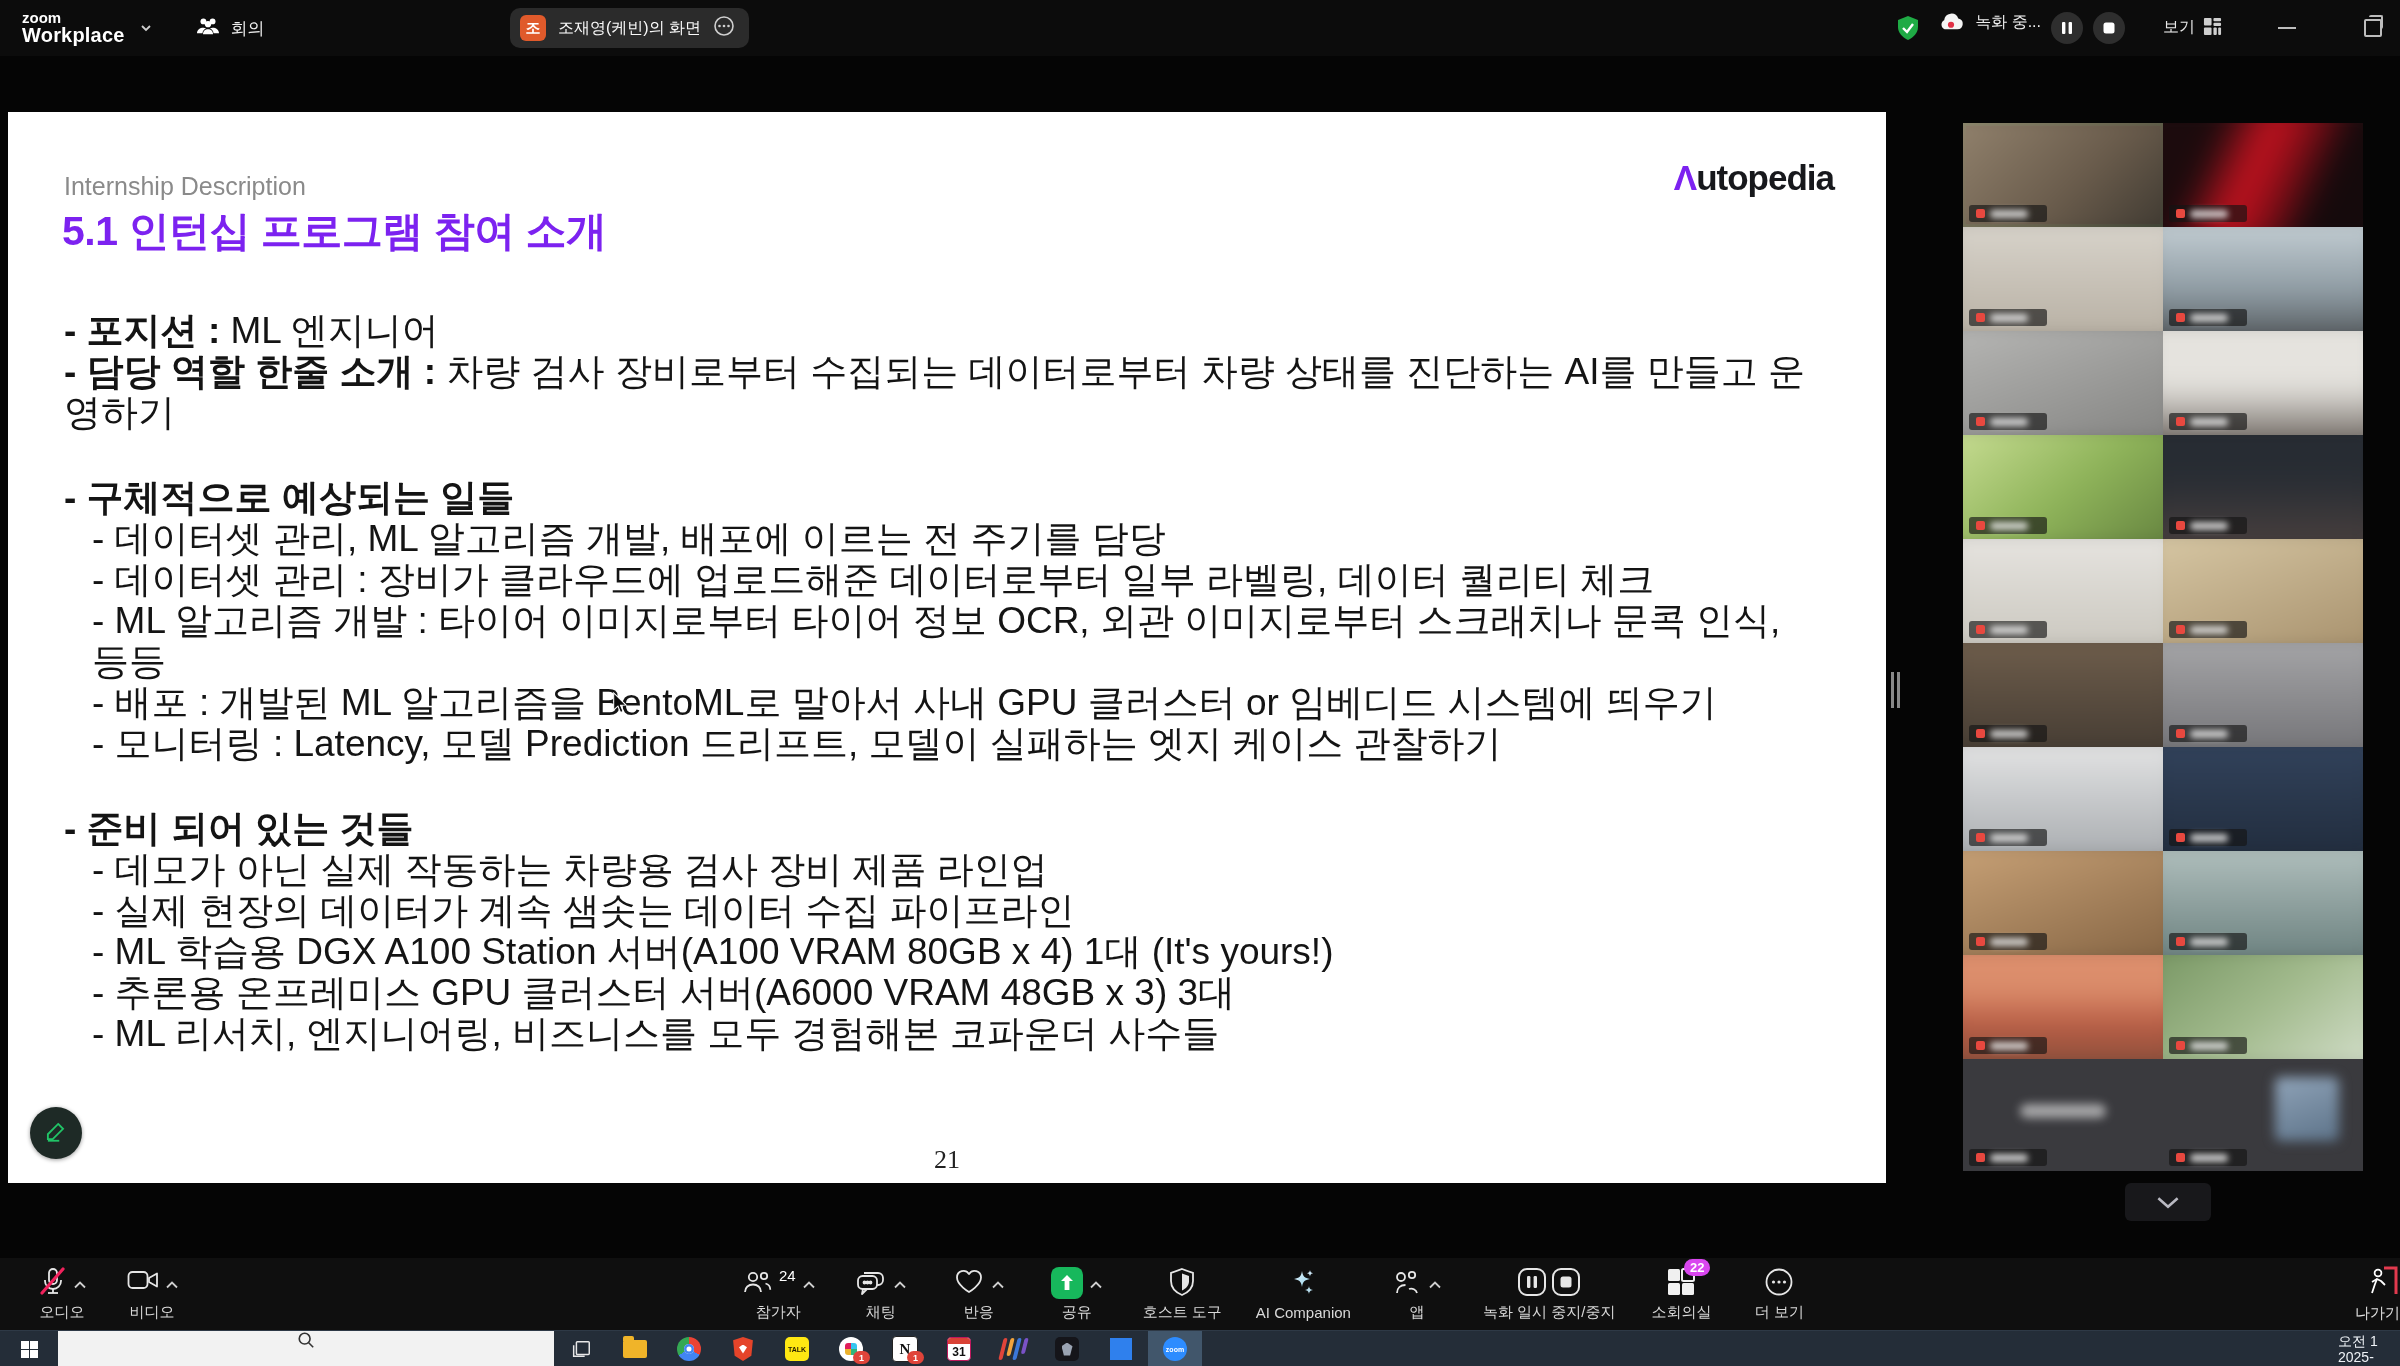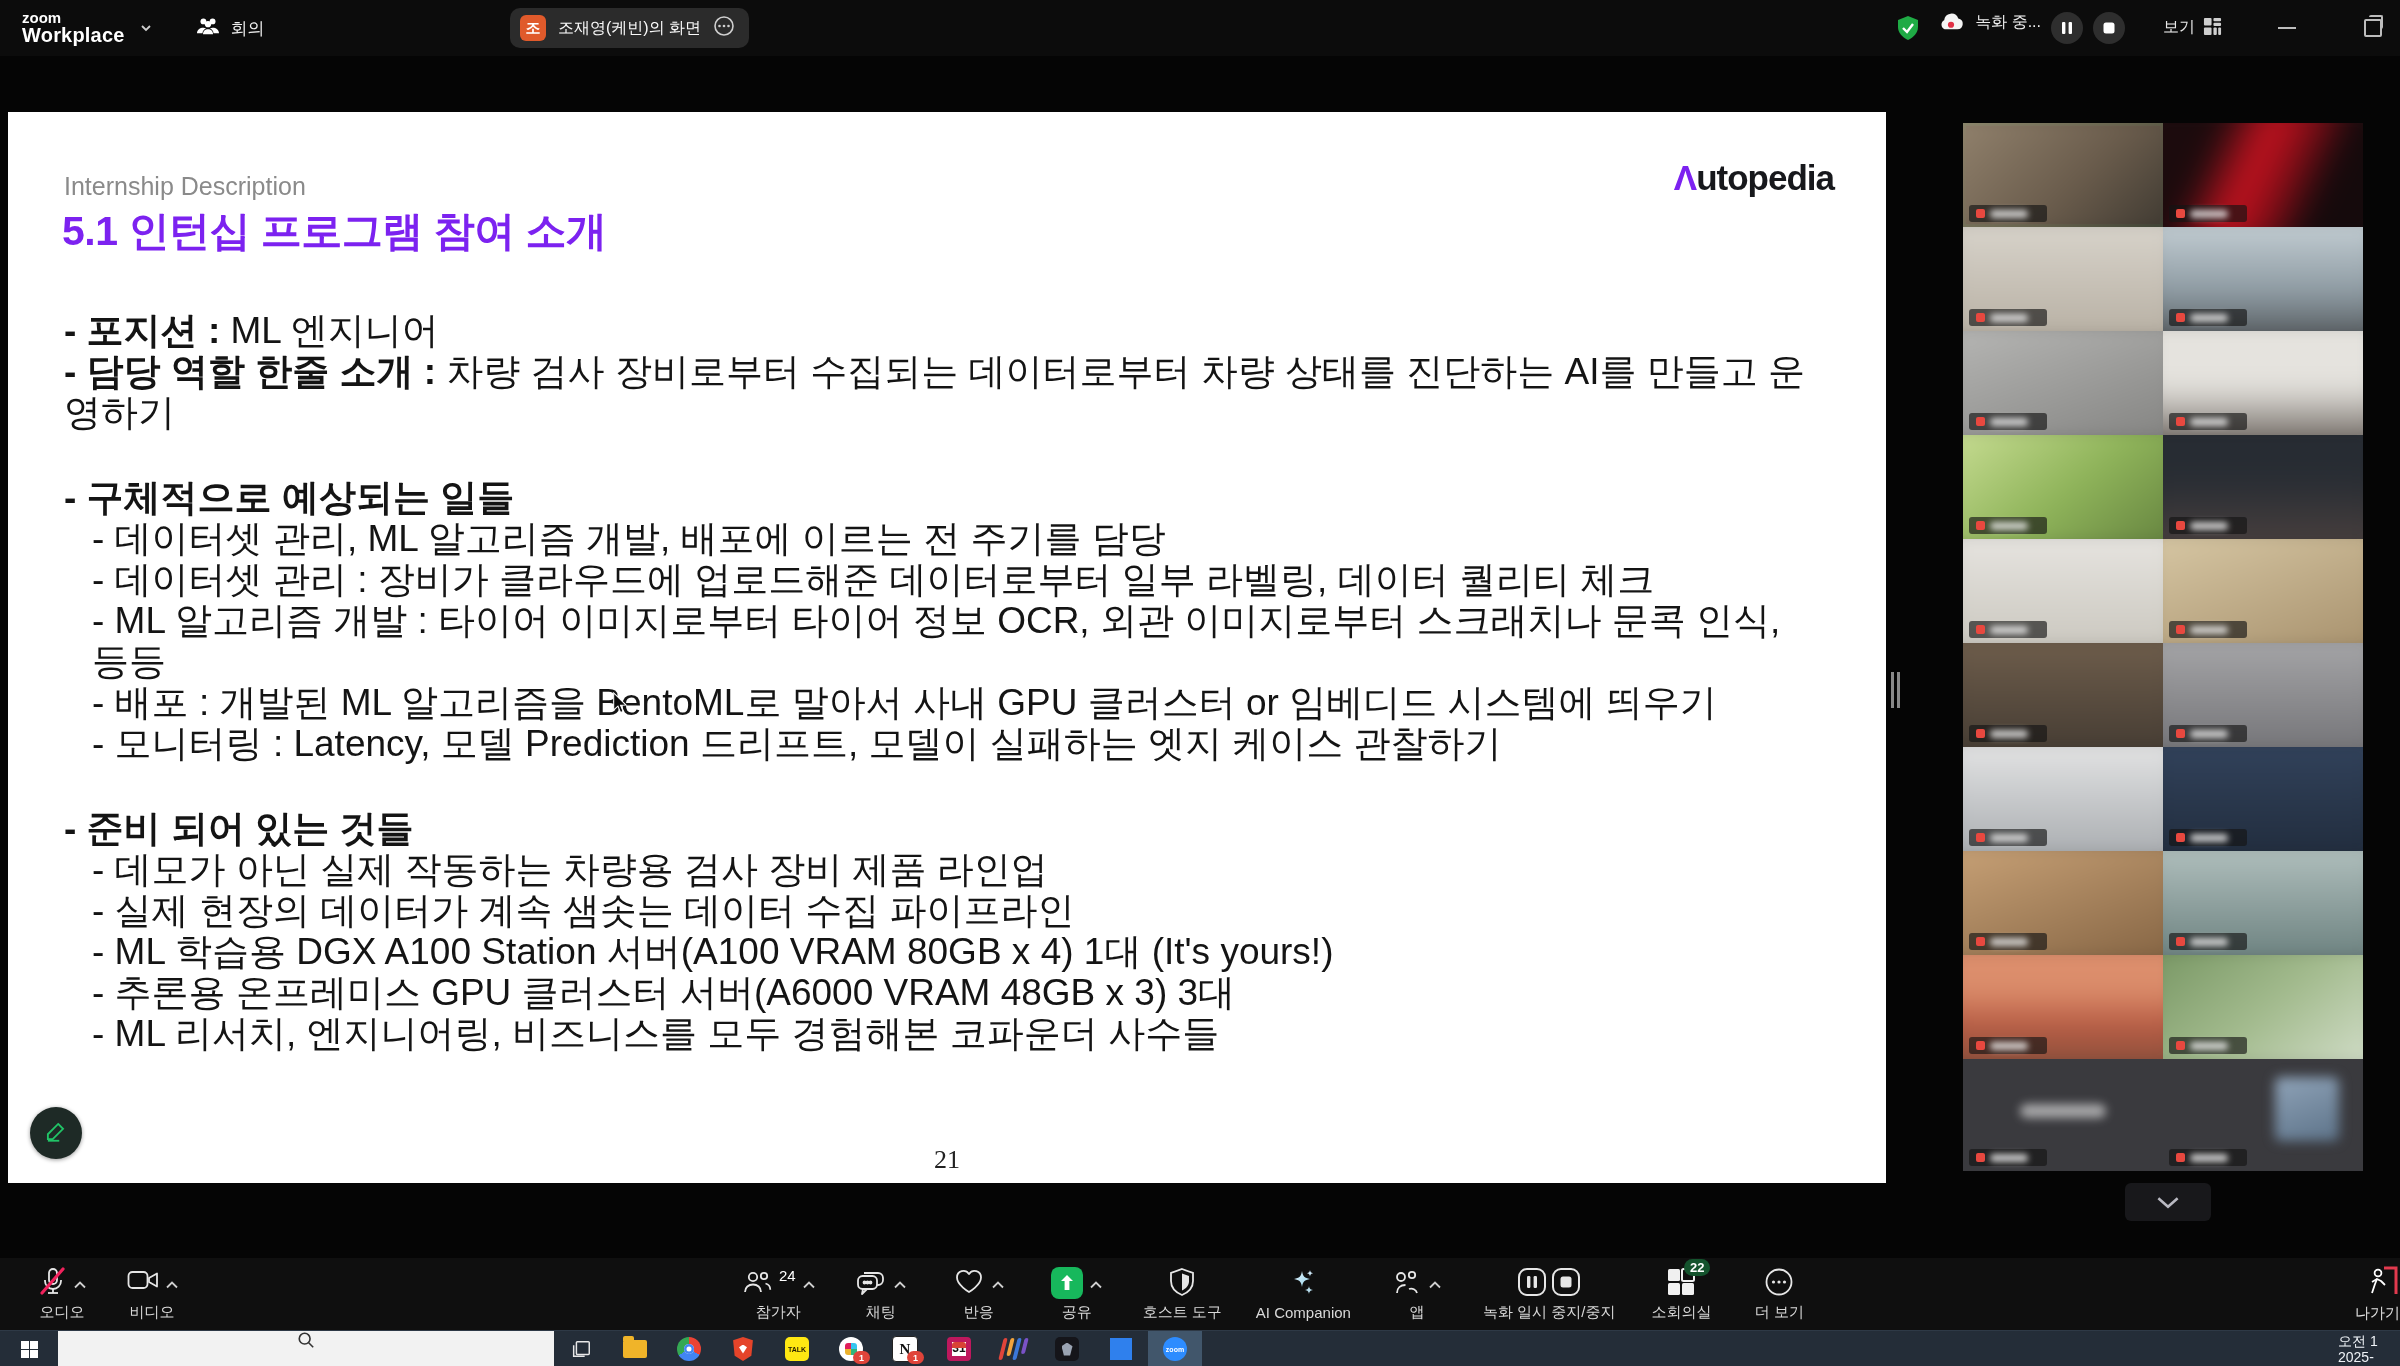--- a/index.html
+++ b/index.html
@@ -83,21 +83,21 @@
   
   .toolbar{position:absolute;left:0;top:1258px;width:2400px;height:72px;background:#0f0f0f;color:#d9d9d9;}
   .tb-group-left{position:absolute;left:30px;top:0;height:72px;display:flex;gap:26px;}
   .tb-group-center{position:absolute;left:742px;top:0;height:72px;display:flex;gap:34px;}
   .tool{display:flex;flex-direction:column;align-items:center;justify-content:center;gap:4px;min-width:64px;}
   .tool .icon-row{display:flex;align-items:flex-start;gap:7px;height:32px;}
   .tool .label{font-size:15px;color:#d9d9d9;white-space:nowrap;}
   .tool .chevron-up{margin-top:8px;}
   .count-sup{font-size:15px;color:#fff;margin-top:0px;}
   .share-icon{width:32px;height:32px;border-radius:8px;background:#17b85c;display:flex;align-items:center;justify-content:center;}
-  .badge{position:absolute;top:-8px;right:-14px;background:#14532d;color:#fff;border-radius:10px;font-size:13px;font-weight:700;padding:1px 6px;}
+  .badge{position:absolute;top:-8px;right:-14px;background:#d946ef;color:#fff;border-radius:10px;font-size:13px;font-weight:700;padding:1px 6px;}
   .rel{position:relative;}
   .leave-btn{position:absolute;left:2352px;top:0;height:72px;display:flex;flex-direction:column;align-items:flex-end;justify-content:center;gap:4px;overflow:hidden;width:48px;}
   .leave-btn .label{font-size:15px;color:#e0e0e0;white-space:nowrap;}
 
   
   .taskbar{position:absolute;left:0;top:1330px;width:2400px;height:36px;background:#242d38;border-top:1px solid #2e3946;display:flex;align-items:stretch;}
   .win-btn{width:58px;display:flex;align-items:center;justify-content:center;}
   .win-logo{display:grid;grid-template-columns:8px 8px;grid-template-rows:8px 8px;gap:1px;}
   .win-logo span{background:#fff;display:block;}
   .search-box{width:472px;background:#f2f2f2;display:flex;align-items:center;gap:10px;padding:0 12px;flex-direction:column;}
@@ -108,21 +108,21 @@
   .folder-ic{width:24px;height:18px;background:#f0b429;border-radius:2px;position:relative;}
   .folder-ic::before{content:"";position:absolute;left:0;top:-4px;width:11px;height:5px;background:#f0b429;border-radius:2px 2px 0 0;}
   .chrome-ic{width:24px;height:24px;border-radius:50%;background:conic-gradient(#ea4335 0 33%,#4285f4 33% 66%,#34a853 66% 100%);position:relative;}
   .chrome-ic::after{content:"";position:absolute;left:7px;top:7px;width:10px;height:10px;border-radius:50%;background:#fff;box-shadow:inset 0 0 0 2.5px #4285f4;}
   .brave-ic{width:22px;height:24px;background:#e5442a;clip-path:polygon(50% 0,95% 14%,88% 78%,50% 100%,12% 78%,5% 14%);display:flex;align-items:center;justify-content:center;}
   .brave-ic::after{content:"";width:8px;height:9px;background:#fff;clip-path:polygon(50% 0,100% 30%,50% 100%,0 30%);}
   .kakao-ic{width:24px;height:24px;border-radius:5px;background:#ffe812;color:#241c00;font-size:7px;font-weight:800;display:flex;align-items:center;justify-content:center;}
   .slack-ic{width:24px;height:24px;border-radius:50%;background:#fff;position:relative;display:flex;align-items:center;justify-content:center;}
   .slack-ic::before{content:"";width:12px;height:12px;background:conic-gradient(#36c5f0 0 25%,#2eb67d 25% 50%,#ecb22e 50% 75%,#e01e5a 75% 100%);border-radius:3px;}
   .notion-ic{width:24px;height:24px;border-radius:4px;background:#fff;border:1px solid #222;color:#111;font-size:15px;font-weight:800;display:flex;align-items:center;justify-content:center;font-family:"Liberation Serif",serif;}
-  .cal-ic{width:24px;height:24px;border-radius:4px;background:#fff;border:5px solid #be185d;color:#111;font-size:12px;font-weight:700;display:flex;align-items:flex-end;justify-content:center;padding-bottom:1px;box-sizing:border-box;position:relative;}
+  .cal-ic{width:24px;height:24px;border-radius:4px;background:#fff;border:1px solid #be185d;color:#111;font-size:12px;font-weight:700;display:flex;align-items:flex-end;justify-content:center;padding-bottom:1px;box-sizing:border-box;position:relative;}
   .cal-ic::before{content:"";position:absolute;left:0;top:0;right:0;height:6px;background:#d94235;border-radius:3px 3px 0 0;}
   .lines-ic{display:flex;gap:3px;transform:skewX(-14deg);}
   .lines-ic span{width:4px;height:22px;display:block;border-radius:2px;}
   .lines-ic span:nth-child(1){background:#e0443a;height:22px;}
   .lines-ic span:nth-child(2){background:#f2a33c;height:18px;}
   .lines-ic span:nth-child(3){background:#3c78d8;height:22px;}
   .lines-ic span:nth-child(4){background:#7a52c7;height:16px;}
   .dark-ic{width:24px;height:24px;border-radius:5px;background:#15151a;display:flex;align-items:center;justify-content:center;}
   .dark-ic::before{content:"";width:11px;height:13px;background:#9aa3b2;clip-path:polygon(50% 0,100% 28%,78% 100%,22% 100%,0 28%);}
   .vscode-ic{width:22px;height:22px;background:#2f80ed;clip-path:polygon(72% 0,100% 12%,100% 88%,72% 100%,22% 70%,8% 80%,0 72%,14% 50%,0 28%,8 20%,22% 30%);}

